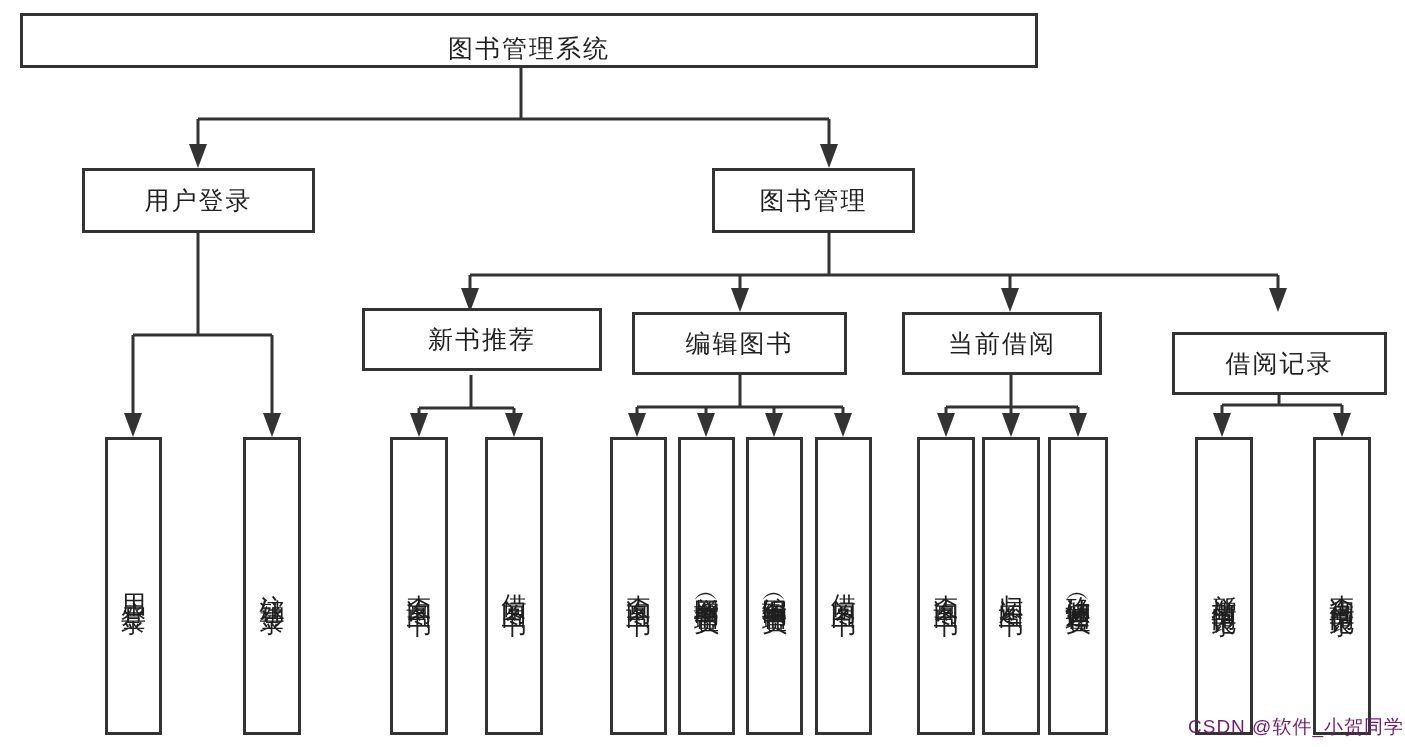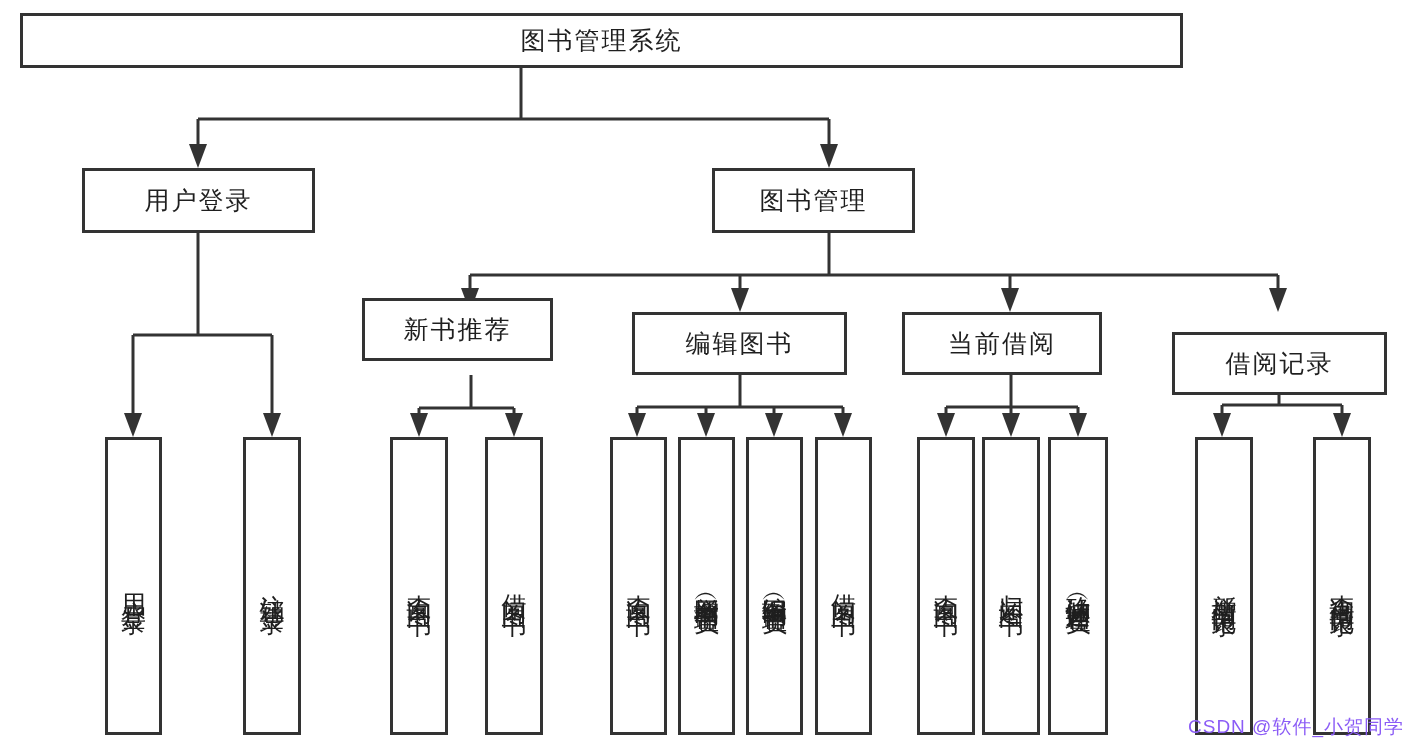--- a/index.html
+++ b/index.html
@@ -42,29 +42,30 @@
     text-orientation: mixed;
     font-size: 25px;
     letter-spacing: 6px;
     line-height: 1;
     top: 437px;
     width: 58px;
     height: 298px;
   }
   .root-box {
     left: 20px; top: 13px;
-    width: 1163px; height: 55px;
+    width: 1018px; height: 55px;
     font-size: 25px;
+    align-items: flex-end;
   }
   .watermark {
     position: absolute;
     left: 1188px;
     top: 714px;
     font-size: 19px;
-    color: #8b5cf6;
+    color: #701a75;
     white-space: nowrap;
     z-index: 5;
     letter-spacing: 1px;
   }
 </style>
 </head>
 <body>
 
 <div id="stage">
 
@@ -141,21 +142,21 @@
     <span>图书管理系统</span>
   </div>
 
   <div class="node h" style="left:82px; top:168px; width:233px; height:65px;">
     <span>用户登录</span>
   </div>
   <div class="node h" style="left:712px; top:168px; width:203px; height:65px;">
     <span>图书管理</span>
   </div>
 
-  <div class="node h" style="left:362px; top:298px; width:191px; height:63px;">
+  <div class="node h" style="left:362px; top:308px; width:240px; height:63px;">
     <span>新书推荐</span>
   </div>
   <div class="node h" style="left:632px; top:312px; width:215px; height:63px;">
     <span>编辑图书</span>
   </div>
   <div class="node h" style="left:902px; top:312px; width:200px; height:63px;">
     <span>当前借阅</span>
   </div>
   <div class="node h" style="left:1172px; top:312px; width:215px; height:63px;margin-top:20px;">
     <span>借阅记录</span>

